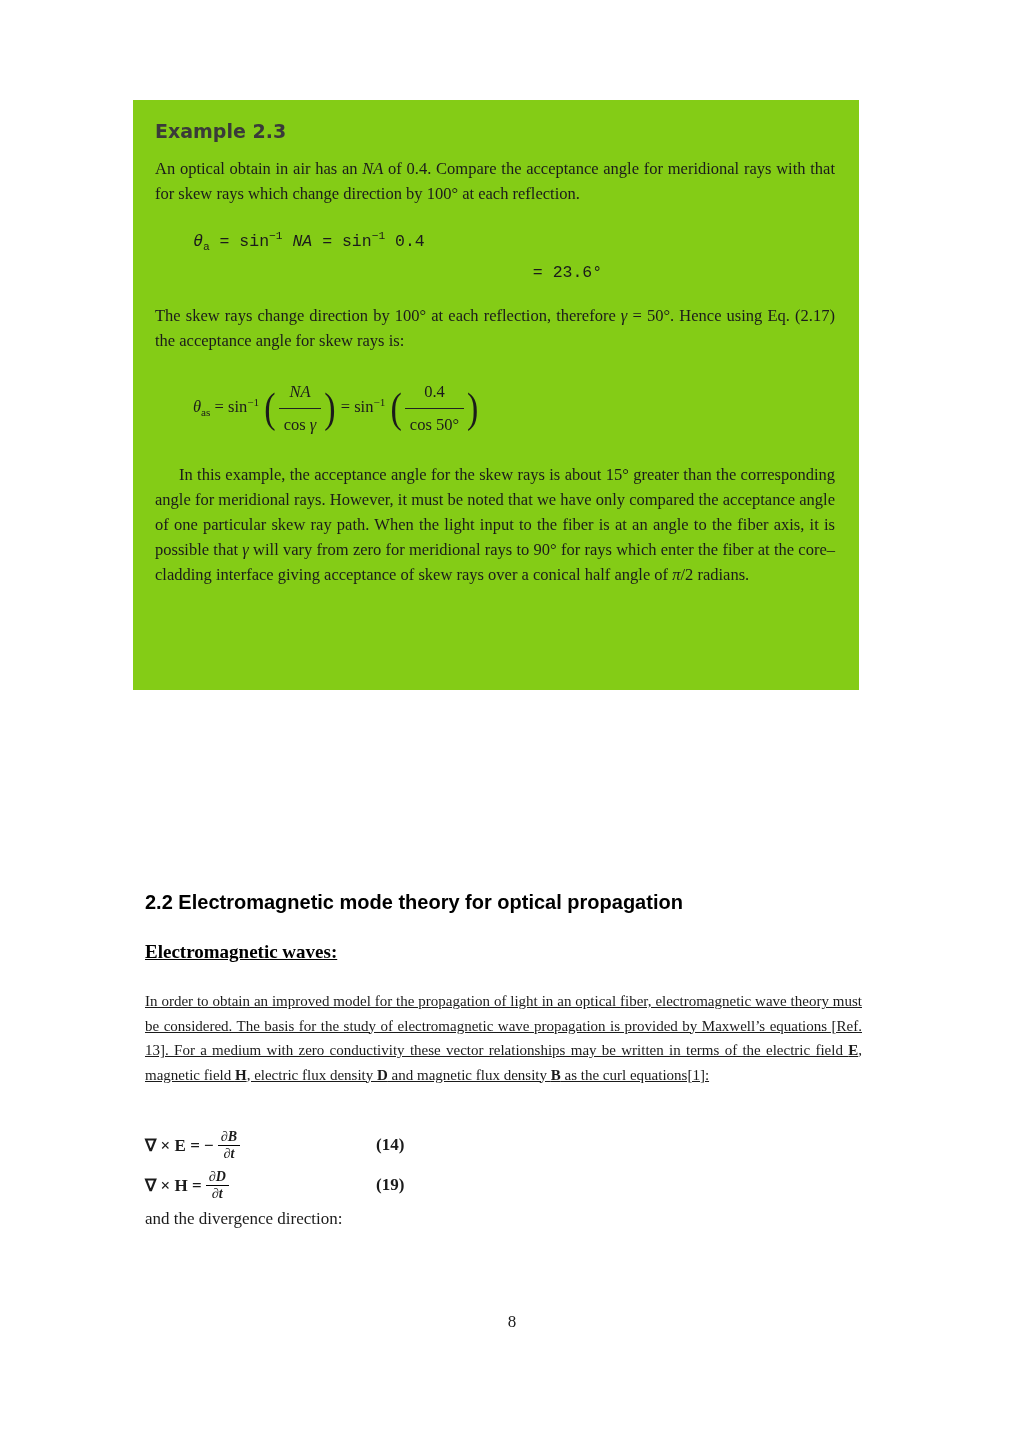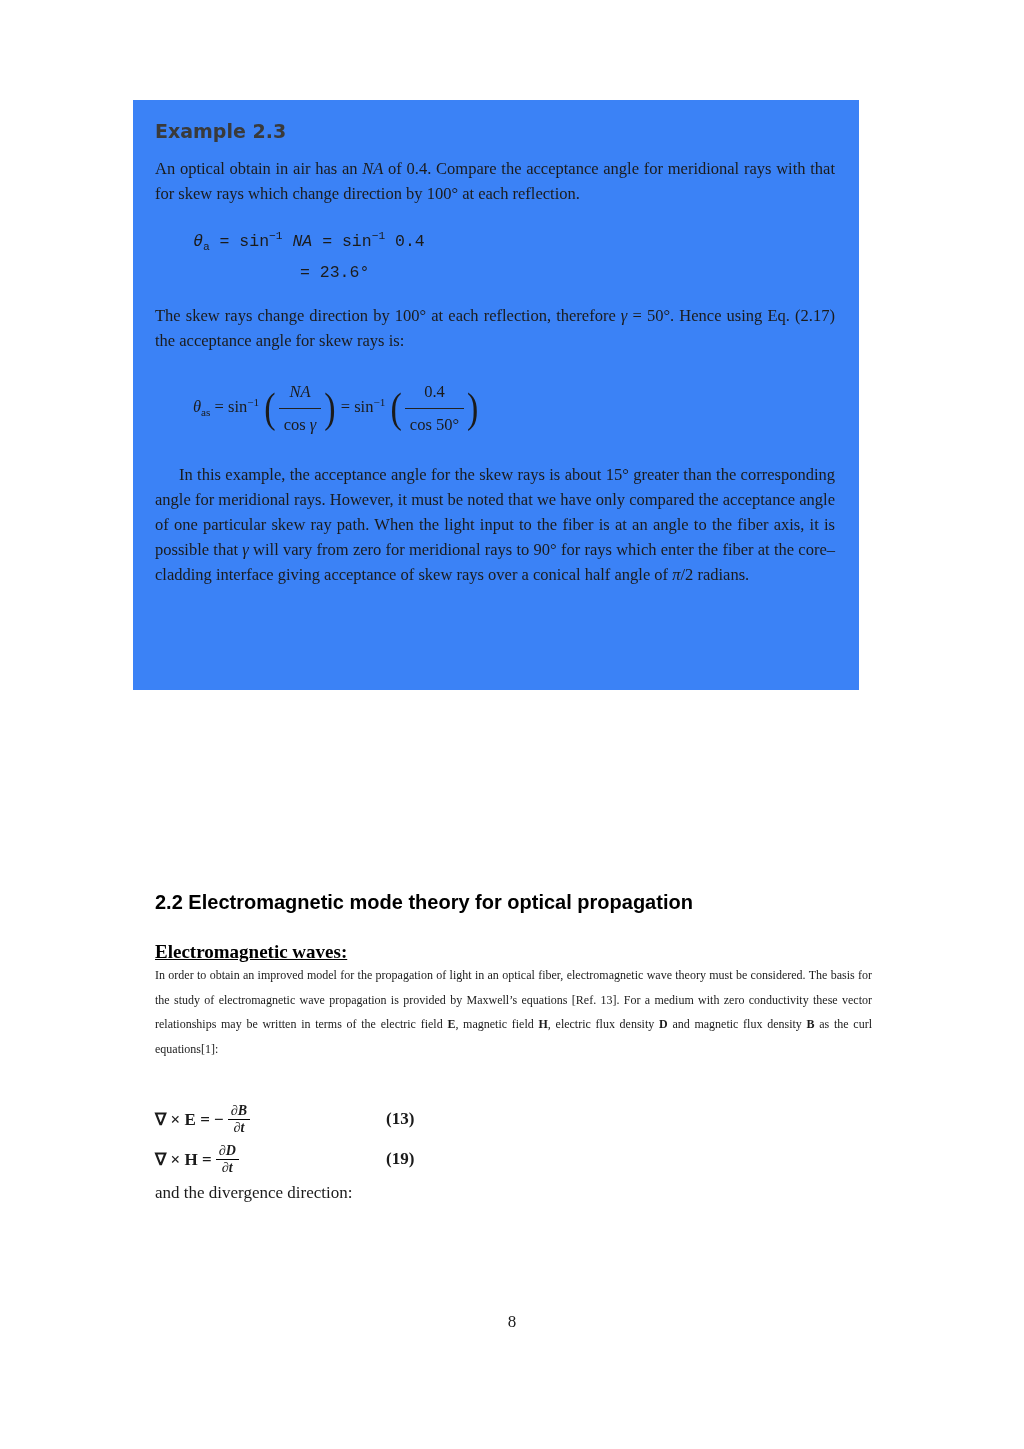--- a/index.html
+++ b/index.html
@@ -11,21 +11,21 @@
     color: #1b1b1b;
     overflow: hidden;
   }
   .page { position: absolute; inset: 0; background: #ffffff; }
 
   
   .example-box {
     position: absolute;
     left: 133px; top: 100px;
     width: 726px; height: 590px;
-    background: #3b82f6;
+    background: #84cc16;
     padding: 20px 24px 36px 22px;
   }
   .example-title {
     font-family: "DejaVu Sans", sans-serif;
     font-weight: bold;
     font-size: 19px;
     color: #3a3a3a;
     margin-bottom: 14px;
   }
   .example-box p {
@@ -38,21 +38,21 @@
   .it  { font-style: italic; }
   .b   { font-weight: bold; }
   .bi  { font-weight: bold; font-style: italic; }
   .sub { vertical-align: sub;   font-size: 0.68em; }
   .sup { vertical-align: super; font-size: 0.68em; }
 
   
   .equation { font-size: 16.5px; }
   .eq1 { margin: 18px 0 18px 38px; }
   .eq1 .eq-line { line-height: 25px; font-family: Liberation Mono, monospace; }
-  .eq1-result { margin-left: 107px; }
+  .eq1-result { margin-left: 107px; text-align: center; }
 
   .eq2 { margin: 24px 0 22px 38px; }
   .eq2 .eq-main { line-height: 30px; }
   .eq2-result { margin-left: 144px; margin-top: 8px; line-height: 25px; }
 
   .frac {
     display: inline-block;
     text-align: center;
     vertical-align: middle;
     padding: 0 2px;
@@ -71,40 +71,42 @@
     vertical-align: middle;
     line-height: 1;
     transform: scaleY(1.25);
     margin: 0 1px;
     color: #1b1b1b;
   }
 
   
   .section {
     position: absolute;
-    left: 155px; top: 891px;
+    left: 145px; top: 891px;
     width: 717px;
   }
   .section-heading {
     font-family: "Liberation Sans", sans-serif;
     font-weight: bold;
     font-size: 20px;
     color: #000;
   }
   .subsection-heading {
     margin-top: 27px;
     font-size: 19px;
     font-weight: bold;
     text-decoration: underline;
     color: #000;
   }
   .body-par {
-    font-size: 12px;
+    margin-top: 26px;
+    font-size: 15px;
     line-height: 24.5px;
     text-align: justify;
+    text-decoration: underline;
   }
   .eq-group { margin-top: 38px; }
   .eqrow {
     position: relative;
     display: flex;
     align-items: center;
     min-height: 40px;
     font-size: 17px;
   }
   .eq-lhs { font-size: 17px; }
@@ -158,21 +160,21 @@
     <h3 class="subsection-heading">Electromagnetic waves:</h3>
     <p class="body-par"><span>In order to obtain an improved model for the propagation of light in an optical fiber, electromagnetic wave theory must be considered. The basis for the study of electromagnetic wave propagation is provided by Maxwell’s equations [Ref. 13]. For a medium with zero conductivity these vector relationships may be written in terms of the electric field </span><span class="b">E</span><span>, magnetic field </span><span class="b">H</span><span>, electric flux density </span><span class="b">D</span><span> and magnetic flux density </span><span class="b">B</span><span> as the curl equations[1]:</span></p>
 
     <div class="eq-group">
       <div class="eqrow">
         <span class="eq-lhs"><span class="b">∇ × E = −</span></span>
           <span class="frac">
             <span class="num"><span class="bi">∂B</span></span>
             <span class="den"><span class="bi">∂t</span></span>
           </span>
-        <span class="eq-label">(13)</span>
+        <span class="eq-label">(14)</span>
       </div>
       <div class="eqrow">
         <span class="eq-lhs"><span class="b">∇ × H = </span></span>
           <span class="frac">
             <span class="num"><span class="bi">∂D</span></span>
             <span class="den"><span class="bi">∂t</span></span>
           </span>
         <span class="eq-label">(19)</span>
       </div>
       <div class="divergence">and the divergence direction:</div>

